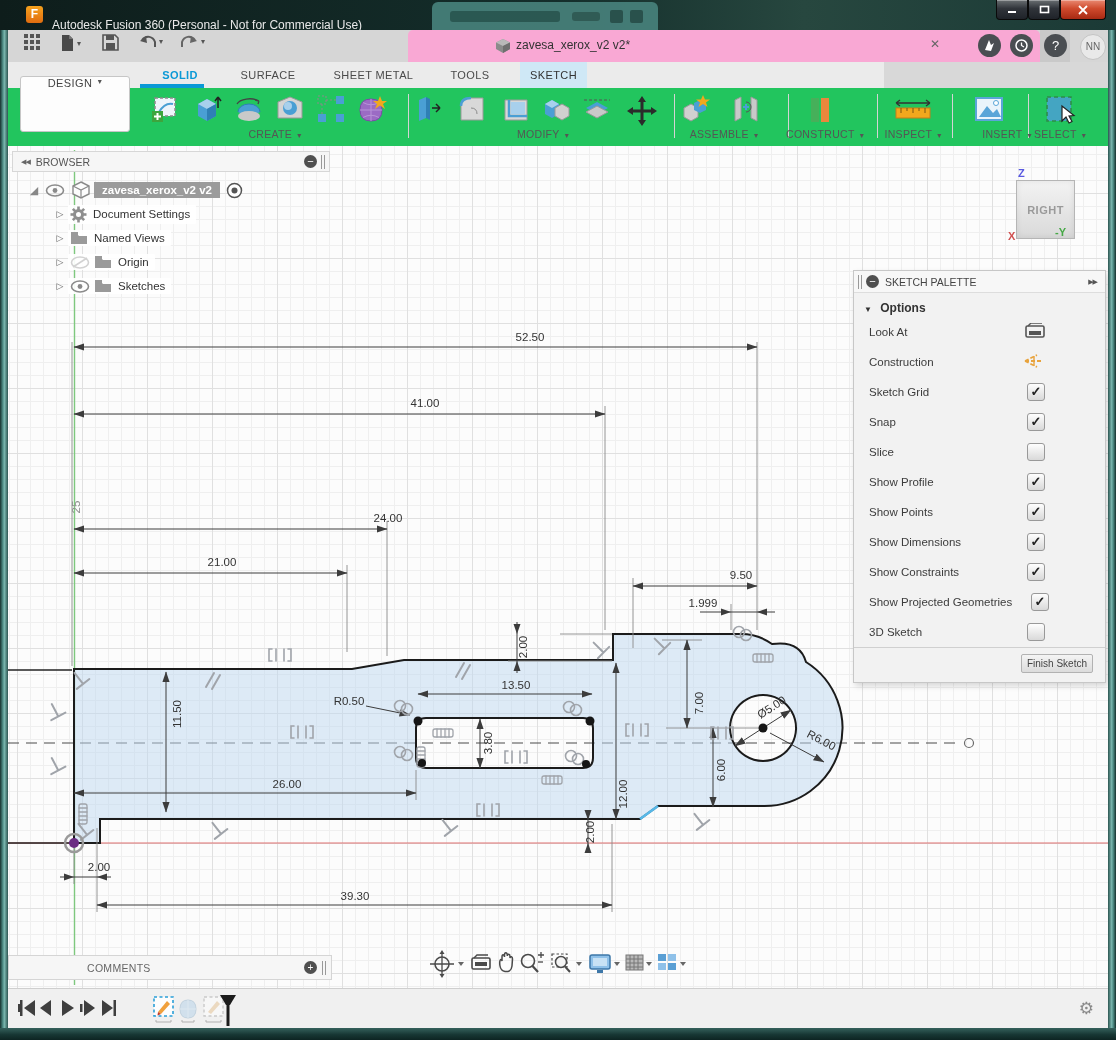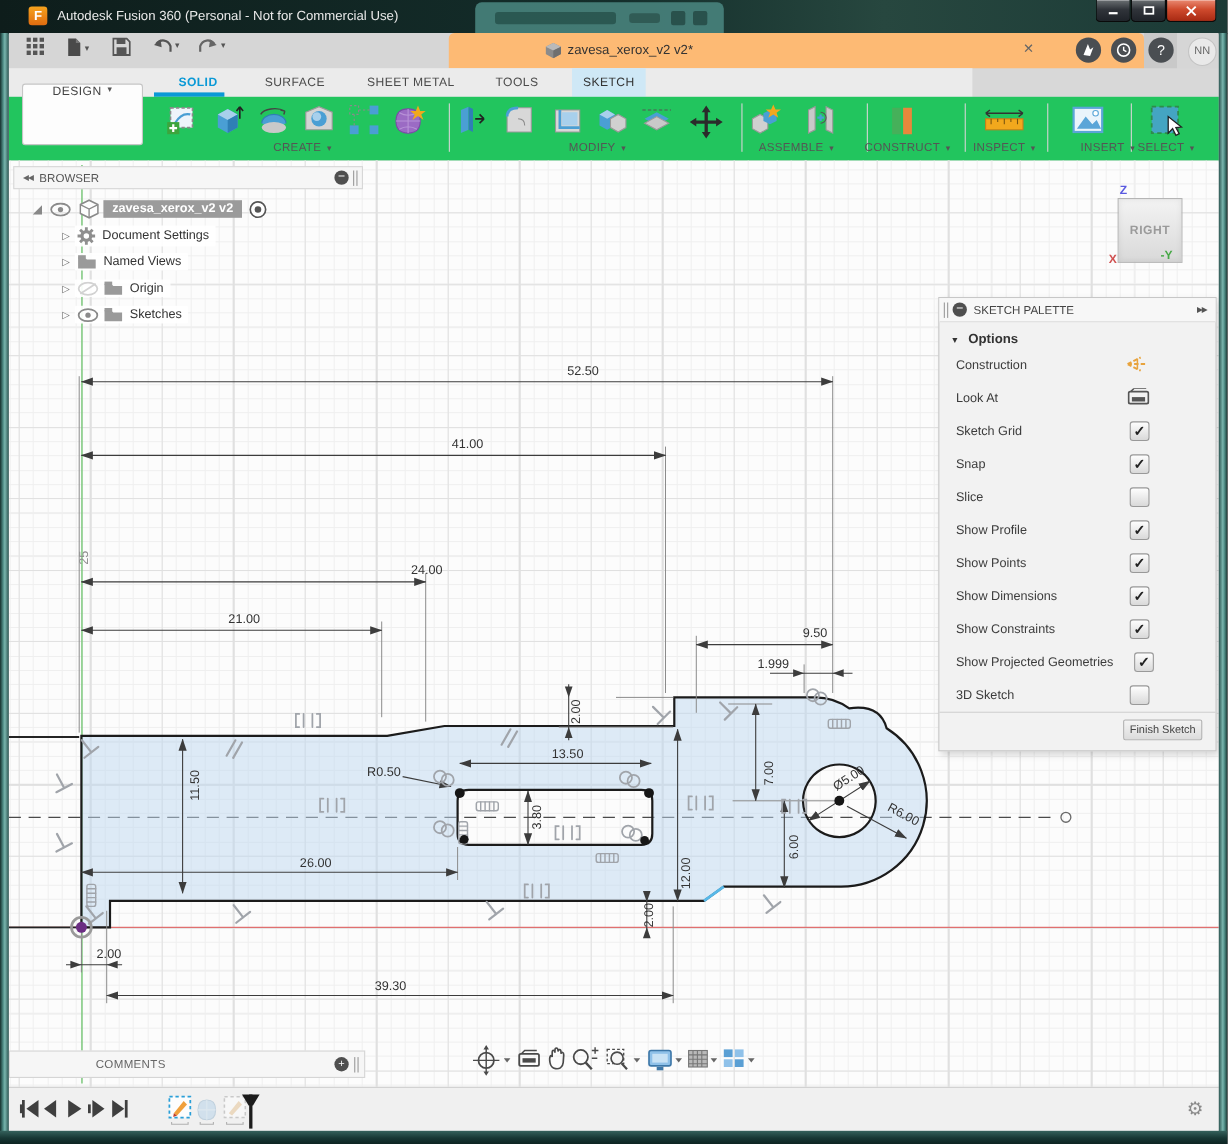--- a/index.html
+++ b/index.html
@@ -2,21 +2,21 @@
 <html><head>
 <meta charset="utf-8">
 <style>
   html,body{margin:0;padding:0;background:#222;}
   #window{position:relative;width:1116px;height:1040px;font-family:"Liberation Sans",sans-serif;overflow:hidden;background:#d8d8d8;}
   
   .titlebar{position:absolute;left:0;top:0;width:1116px;height:30px;
     background:linear-gradient(90deg,#0e1d1b,#142e2b 50%,#27473f 72%,#1b3a36);border-bottom:1px solid #000;}
   .fusion-logo{position:absolute;left:26px;top:6px;width:17px;height:17px;background:linear-gradient(#f6a21d,#e06c10);
     border-radius:3px;color:#fff;font-weight:bold;font-size:12px;text-align:center;line-height:17px;}
-  .title-text{position:absolute;left:52px;top:7px;color:#e9e9e9;font-size:12px;white-space:nowrap;}
+  .title-text{position:absolute;left:52px;top:18px;color:#e9e9e9;font-size:12px;white-space:nowrap;}
   .bg-tab{position:absolute;left:432px;top:2px;width:226px;height:28px;background:#47817b;border-radius:6px 6px 0 0;opacity:.92;}
   .bg-tab .blur1{position:absolute;left:18px;top:9px;width:110px;height:11px;background:#2d5c56;border-radius:3px;}
   .bg-tab .blur2{position:absolute;left:140px;top:10px;width:28px;height:9px;background:#335f59;border-radius:3px;}
   .bg-tab .ic1{position:absolute;left:178px;top:8px;width:13px;height:13px;background:#2b544f;border-radius:2px;}
   .bg-tab .ic2{position:absolute;left:198px;top:8px;width:13px;height:13px;background:#2b544f;border-radius:2px;}
   .winbtns{position:absolute;right:10px;top:0;display:flex;}
   .winbtn{height:19px;border:1px solid #0a0a0a;border-top:none;border-radius:0 0 4px 4px;margin-left:0px;
     background:linear-gradient(#6a6f72,#30343a 45%,#1f2329);box-shadow:inset 0 1px 0 rgba(255,255,255,.35);
     display:flex;align-items:center;justify-content:center;}
   .winbtn.min,.winbtn.max{width:30px;}
@@ -24,21 +24,21 @@
   .border-left,.border-right{position:absolute;top:30px;width:8px;height:1010px;
     background:linear-gradient(90deg,#16302d,#4e8c85 35%,#79b5ad 55%,#2c5551);}
   .border-left{left:0;}
   .border-right{right:0;background:linear-gradient(90deg,#2c5551,#79b5ad 45%,#4e8c85 65%,#16302d);}
   .border-bottom{position:absolute;left:0;top:1028px;width:1116px;height:12px;
     background:linear-gradient(#35615c,#173734 55%,#0d2422);}
   
   .qat{position:absolute;left:8px;top:30px;width:1100px;height:32px;background:#d6d6d6;}
   .qicon{position:absolute;top:4px;display:flex;align-items:center;}
   .caret{font-size:8px;color:#555;margin-left:2px;}
-  .doc-tab{position:absolute;left:400px;top:0;width:632px;height:32px;background:#fdba74;border-radius:5px 5px 0 0;}
+  .doc-tab{position:absolute;left:400px;top:0;width:632px;height:32px;background:#f9a8d4;border-radius:5px 5px 0 0;}
   .doc-tab .lbl{position:absolute;left:108px;top:8px;font-size:12px;color:#333;}
   .doc-close{position:absolute;right:100px;top:7px;font-size:12px;color:#666;cursor:default;}
   .plus-btn{position:absolute;left:1032px;top:0;width:30px;height:32px;background:#c9c9c9;color:#444;
     font-size:17px;text-align:center;line-height:30px;}
   .circ{position:absolute;top:4px;width:23px;height:23px;border-radius:50%;background:#4a4e52;color:#fff;
     text-align:center;line-height:23px;font-size:13px;}
   .avatar{position:absolute;top:4px;width:24px;height:24px;border-radius:50%;background:#e9e9e9;color:#666;
     font-size:10px;text-align:center;line-height:24px;border:1px solid #c4c4c4;}
   
   .tabrow{position:absolute;left:8px;top:62px;width:876px;height:26px;background:#ebebeb;}
@@ -674,39 +674,39 @@
       <span class="grip" style="margin:0 4px 0 4px;"></span>
       <span class="mincirc" style="margin-right:6px;">−</span>
       <span>SKETCH PALETTE</span>
       <span class="exp">▶▶</span>
     </div>
     <div class="psection">
       <span class="tri">▼</span>
       <span>Options</span>
     </div>
     <div class="prow">
-      <span>Construction</span>
-      <span class="ctrl">
-        <svg width="22" height="16">
-          <path d="M2,8 L14,2 M2,8 L14,14 M2,8 L20,8" stroke="#e8a33d" stroke-width="1.8" fill="none" stroke-dasharray="4 2"></path>
-          <path d="M11,3 L11,13" stroke="#e8a33d" stroke-width="1.4"></path>
-        </svg>
-      </span>
-    </div>
-    <div class="prow">
       <span>Look At</span>
       <span class="ctrl">
         <svg width="20" height="16">
           <rect x="1" y="3" width="18" height="11" rx="1.5" fill="none" stroke="#555" stroke-width="1.6"></rect>
           <rect x="4" y="8" width="12" height="4" fill="#555"></rect>
           <path d="M3,3 L6,0 L17,0" stroke="#555" stroke-width="1.4" fill="none"></path>
         </svg>
       </span>
     </div>
     <div class="prow">
+      <span>Construction</span>
+      <span class="ctrl">
+        <svg width="22" height="16">
+          <path d="M2,8 L14,2 M2,8 L14,14 M2,8 L20,8" stroke="#e8a33d" stroke-width="1.8" fill="none" stroke-dasharray="4 2"></path>
+          <path d="M11,3 L11,13" stroke="#e8a33d" stroke-width="1.4"></path>
+        </svg>
+      </span>
+    </div>
+    <div class="prow">
       <span>Sketch Grid</span>
       <span class="ctrl checkbox">✓</span>
     </div>
     <div class="prow">
       <span>Snap</span>
       <span class="ctrl checkbox">✓</span>
     </div>
     <div class="prow">
       <span>Slice</span>
       <span class="ctrl checkbox"></span>

